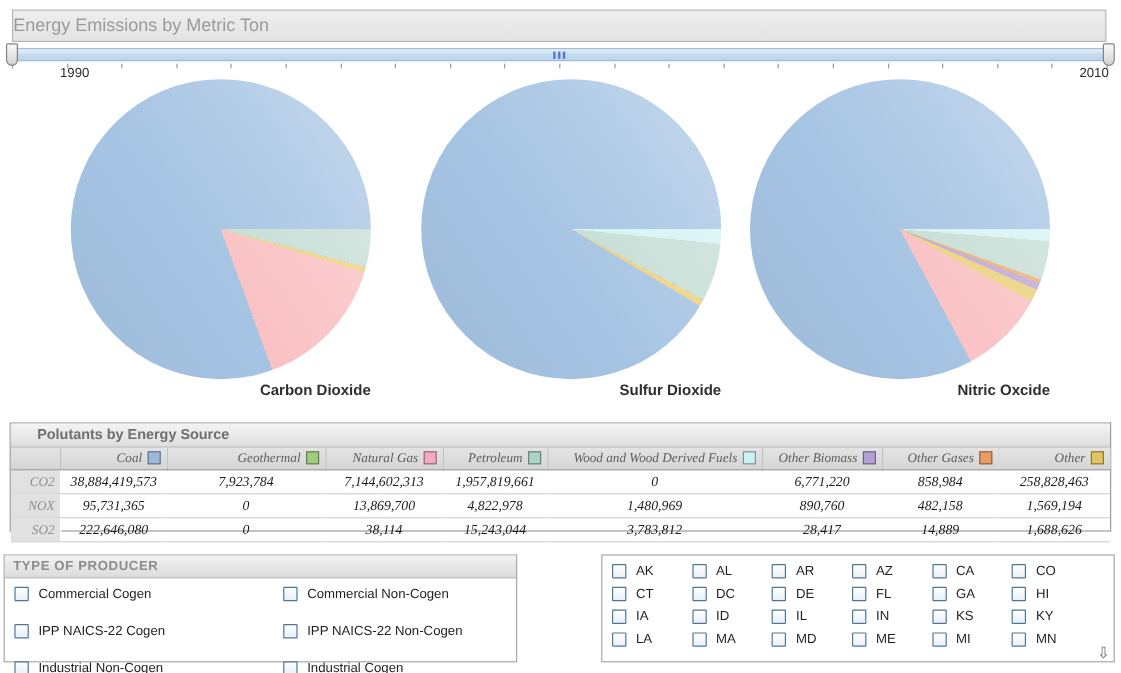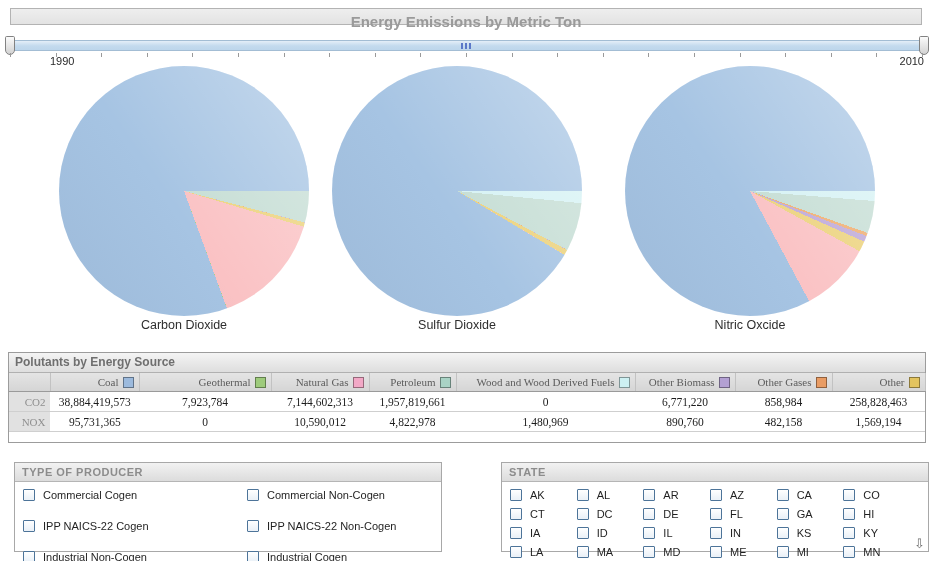--- a/index.html
+++ b/index.html
@@ -1,21 +1,21 @@
 <!DOCTYPE html>
 <html><head>
 <meta charset="utf-8">
 <style>
   html,body{margin:0;padding:0;background:#fff;}
   #app{position:relative;width:934px;height:561px;background:#fff;font-family:"Liberation Sans",sans-serif;overflow:hidden;}
 
   
-  .title-bar{position:absolute;left:10px;top:8px;width:912px;height:17px;background:linear-gradient(#eeeeee,#e3e3e3);
-    border:1px solid #b3b3b3;box-sizing:border-box;text-align:center;line-height:25px;
-    font-size:15px;font-weight:bold;color:#9a9a9a;}
+  .title-bar{position:absolute;left:10px;top:8px;width:912px;height:27px;background:linear-gradient(#eeeeee,#e3e3e3);
+    border:1px solid #b3b3b3;box-sizing:border-box;line-height:25px;
+    font-size:15px;font-weight:normal;color:#9a9a9a;}
 
   
   .slider-track{position:absolute;left:10px;top:40px;width:912px;height:11px;box-sizing:border-box;
     background:linear-gradient(#e4eef8,#c3daee 55%,#bdd6ec);border:1px solid #a3bdd4;border-radius:2px;}
   .slider-grip{position:absolute;left:50%;top:2px;transform:translateX(-50%);display:flex;gap:2px;}
   .slider-grip i{display:block;width:2px;height:6px;background:#5b78c8;}
   .slider-handle{position:absolute;top:36px;width:10px;height:19px;box-sizing:border-box;
     background:linear-gradient(#fbfbfb,#d2d2d2);border:1px solid #828282;border-radius:2px 2px 6px 6px;}
   .slider-handle.left{left:5px;}
   .slider-handle.right{left:919px;}
@@ -23,44 +23,44 @@
   .slider-ticks i{position:absolute;top:0;width:1px;height:4px;background:#9a9a9a;}
   .year-label{position:absolute;top:55px;font-size:11px;color:#2a2a2a;}
   .year-label.min{left:10px;margin-left:40px;}
   .year-label.max{right:10px;text-align:right;}
 
   
   .pie-block{position:absolute;top:66px;width:250px;}
   .pie{position:relative;width:250px;height:250px;border-radius:50%;}
   .pie::after{content:"";position:absolute;inset:0;border-radius:50%;
     background:linear-gradient(55deg,rgba(80,100,130,0.10),rgba(255,255,255,0) 45%,rgba(255,255,255,0.30) 92%);}
-  .pie-title{margin-top:2px;text-align:center;font-size:12.5px;font-weight:normal;color:#2e2e2e;}
-  .pie-block.p1{left:59px;} .pie-block.p2{left:332px;} .pie-block.p3{left:625px;}
+  .pie-title{margin-top:2px;text-align:right;font-size:12.5px;font-weight:bold;color:#2e2e2e;}
+  .pie-block.p1{left:59px;} .pie-block.p2{left:351px;} .pie-block.p3{left:625px;}
 
   
   .table-panel{position:absolute;left:8px;top:352px;width:918px;height:91px;box-sizing:border-box;
     border:1px solid #9c9c9c;background:#fff;}
-  .table-title{height:19px;line-height:19px;padding-left:6px;background:linear-gradient(#f4f4f4,#dedede);
+  .table-title{height:19px;line-height:19px;padding-left:22px;background:linear-gradient(#f4f4f4,#dedede);
     border-bottom:1px solid #b0b0b0;font-size:12px;font-weight:bold;color:#6f6f6f;}
-  table.grid{border-collapse:collapse;table-layout:fixed;width:916px;font-family:"Liberation Serif",serif;}
+  table.grid{border-collapse:collapse;table-layout:fixed;width:916px;font-family:"Liberation Serif",serif;font-style:italic;}
   table.grid th{height:18px;background:linear-gradient(#e4e4e4,#d5d5d5);font-weight:normal;font-size:11px;color:#5c5c5c;
     text-align:right;padding:0 5px 0 0;border-right:1px solid #c2c2c2;border-bottom:1px solid #9a9a9a;white-space:nowrap;overflow:hidden;}
   table.grid th.corner{border-right:1px solid #c2c2c2;}
   table.grid td{height:17px;font-size:11.5px;color:#1c1c1c;text-align:center;border-bottom:1px solid #cfcfcf;
     white-space:nowrap;overflow:hidden;}
   table.grid td.rowhdr{background:#e1e1e1;color:#8f8f8f;font-size:11px;text-align:right;
     padding-right:4px;border-right:1px solid #ffffff;}
   .swatch{display:inline-block;width:11px;height:11px;margin-left:4px;vertical-align:-2px;
     border:1px solid rgba(0,0,0,0.38);box-sizing:border-box;}
 
   
   .panel{position:absolute;top:462px;width:428px;height:90px;box-sizing:border-box;border:1px solid #a8a8a8;background:#fff;}
   .panel-header{height:18px;line-height:18px;padding-left:7px;background:linear-gradient(#f2f2f2,#dcdcdc);
     border-bottom:1px solid #b5b5b5;font-size:11px;font-weight:bold;color:#8c8c8c;letter-spacing:0.5px;}
-  .producer-panel{left:14px;}
+  .producer-panel{left:3px;}
   .state-panel{left:501px;}
   .chk-grid{display:grid;padding:4px 0 0 8px;}
   .producer-panel .chk-grid{grid-template-columns:224px 1fr;grid-auto-rows:18px;row-gap:13px;}
   .state-panel .chk-grid{grid-template-columns:repeat(6,1fr);grid-auto-rows:18px;row-gap:1px;padding-right:18px;}
   .chk-item{display:flex;align-items:center;cursor:default;}
   .chk{width:12px;height:12px;box-sizing:border-box;border:1px solid #4d7499;border-radius:1px;
     background:linear-gradient(#ffffff,#e9f0f7);box-shadow:inset 0 0 1px #fff;flex:0 0 auto;}
   .chk-label{margin-left:8px;font-size:11px;color:#1f1f1f;white-space:nowrap;}
   .scroll-icon{position:absolute;right:3px;bottom:1px;font-size:13px;color:#6e6e6e;line-height:1;}
 </style>
@@ -155,27 +155,38 @@
             <td>1,957,819,661</td>
             <td>0</td>
             <td>6,771,220</td>
             <td>858,984</td>
             <td>258,828,463</td>
           </tr>
           <tr>
             <td class="rowhdr">NOX</td>
             <td>95,731,365</td>
             <td>0</td>
-            <td>10,590,012</td>
+            <td>13,869,700</td>
             <td>4,822,978</td>
             <td>1,480,969</td>
             <td>890,760</td>
             <td>482,158</td>
             <td>1,569,194</td>
           </tr>
+          <tr>
+            <td class="rowhdr">SO2</td>
+            <td>222,646,080</td>
+            <td>0</td>
+            <td>38,114</td>
+            <td>15,243,044</td>
+            <td>3,783,812</td>
+            <td>28,417</td>
+            <td>14,889</td>
+            <td>1,688,626</td>
+          </tr>
         </tbody>
     </table>
   </div>
 
   <div class="panel producer-panel">
     <div class="panel-header">TYPE OF PRODUCER</div>
     <div class="chk-grid">
         <label class="chk-item">
           <span class="chk"></span>
           <span class="chk-label">Commercial Cogen</span>
@@ -197,21 +208,20 @@
           <span class="chk-label">Industrial Non-Cogen</span>
         </label>
         <label class="chk-item">
           <span class="chk"></span>
           <span class="chk-label">Industrial Cogen</span>
         </label>
       </div>
   </div>
 
   <div class="panel state-panel">
-    <div class="panel-header">STATE</div>
     <div class="chk-grid">
         <label class="chk-item">
           <span class="chk"></span>
           <span class="chk-label">AK</span>
         </label>
         <label class="chk-item">
           <span class="chk"></span>
           <span class="chk-label">AL</span>
         </label>
         <label class="chk-item">

